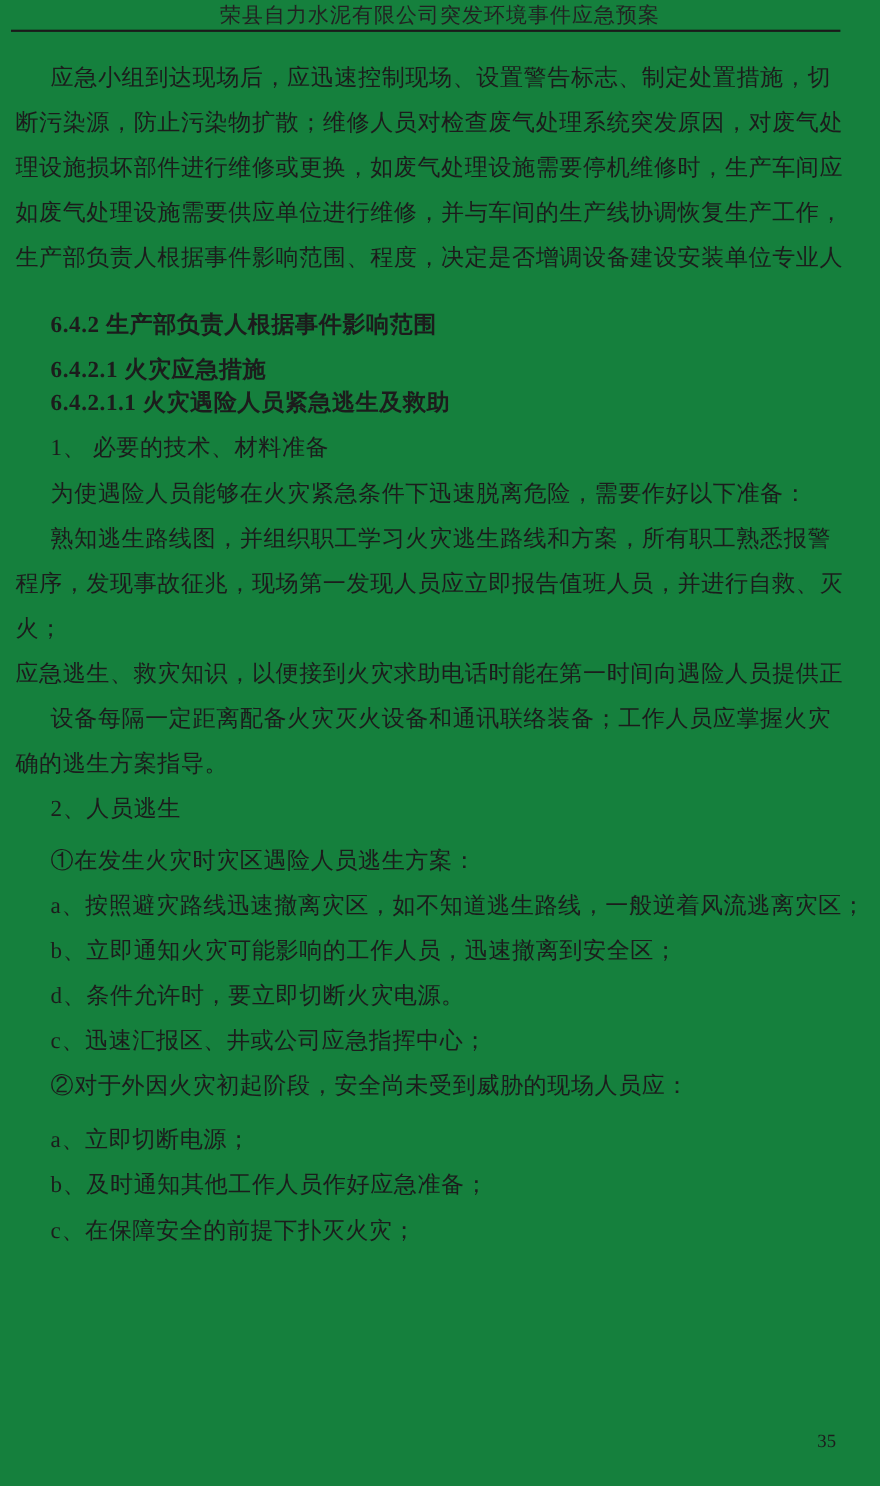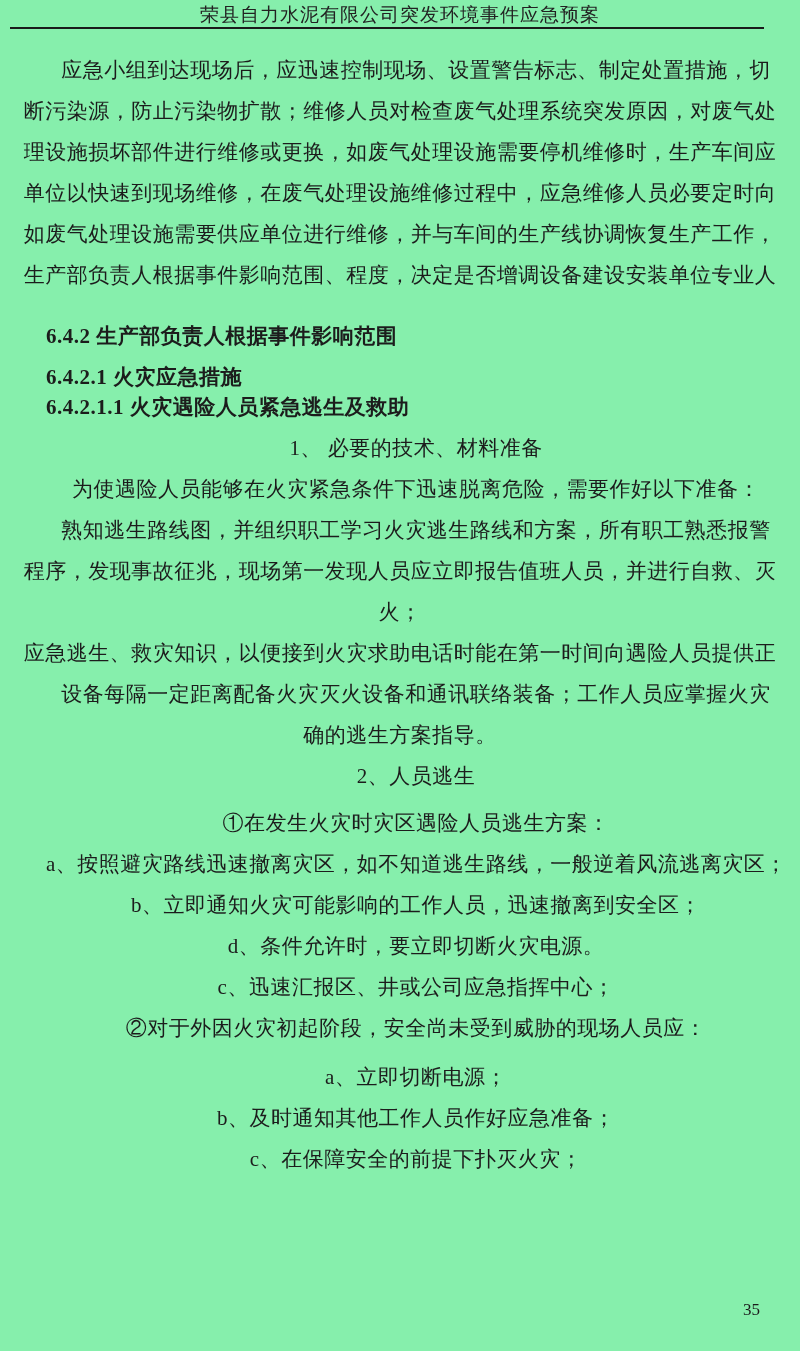--- a/index.html
+++ b/index.html
@@ -1,20 +1,20 @@
 <!DOCTYPE html>
 <html><head>
 <meta charset="utf-8">
 <style>
   html, body { margin: 0; padding: 0; background: #ffffff; }
   .page {
     position: relative;
     width: 800px;
     height: 1351px;
-    background: #86efac;
+    background: #15803d;
     overflow: hidden;
     font-family: "Liberation Serif", "DejaVu Serif", serif;
     color: #1c1c1c;
   }
   .header { padding-top: 4px; }
   .header-title {
     text-align: center;
     font-size: 19px;
     line-height: 21px;
     letter-spacing: 1px;
@@ -26,21 +26,20 @@
     margin: 2px 36px 0 10px;
   }
   .content {
     padding: 21px 14px 0 14px; 
     font-size: 21px;
     line-height: 41px;
   }
   .line {
     white-space: nowrap;
     letter-spacing: 0.5px;
-    text-align: center;
   }
   .ind { padding-left: 32px; }
   .heading {
     font-weight: 700;
     letter-spacing: 0.5px;
     white-space: nowrap;
     padding-left: 32px;
   }
   .mt20 { margin-top: 20px; }
   .mtneg { margin-top: -11px; }
@@ -63,21 +62,20 @@
   <div class="header">
     <div class="header-title">荣县自力水泥有限公司突发环境事件应急预案</div>
     <div class="header-rule"></div>
   </div>
 
   <div class="content">
 
     <div class="line ind">应急小组到达现场后，应迅速控制现场、设置警告标志、制定处置措施，切</div>
     <div class="line">断污染源，防止污染物扩散；维修人员对检查废气处理系统突发原因，对废气处</div>
     <div class="line">理设施损坏部件进行维修或更换，如废气处理设施需要停机维修时，生产车间应</div>
-    <div class="line">单位以快速到现场维修，在废气处理设施维修过程中，应急维修人员必要定时向</div>
     <div class="line">如废气处理设施需要供应单位进行维修，并与车间的生产线协调恢复生产工作，</div>
     <div class="line">生产部负责人根据事件影响范围、程度，决定是否增调设备建设安装单位专业人</div>
 
     <div class="heading mt20">6.4.2 生产部负责人根据事件影响范围</div>
     <div class="heading">6.4.2.1 火灾应急措施</div>
     <div class="heading mtneg">6.4.2.1.1 火灾遇险人员紧急逃生及救助</div>
 
     <div class="line ind">1、 必要的技术、材料准备</div>
 
     <div class="line ind">为使遇险人员能够在火灾紧急条件下迅速脱离危险，需要作好以下准备：</div>

